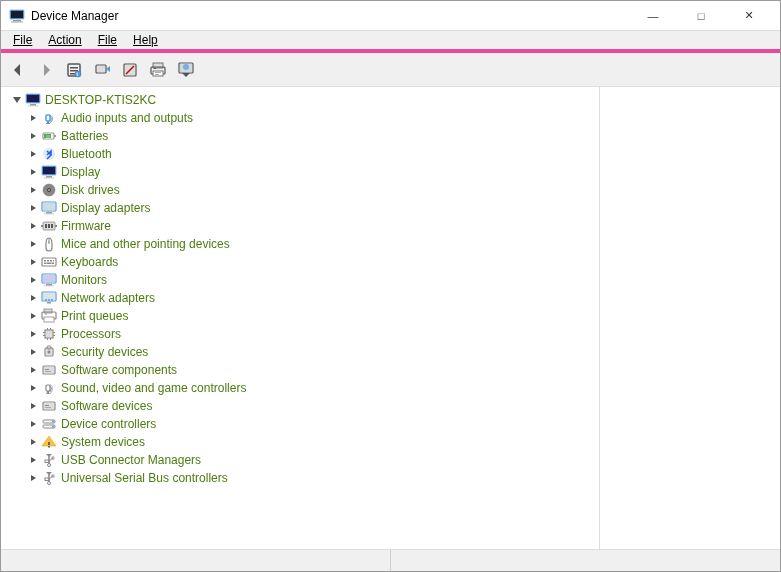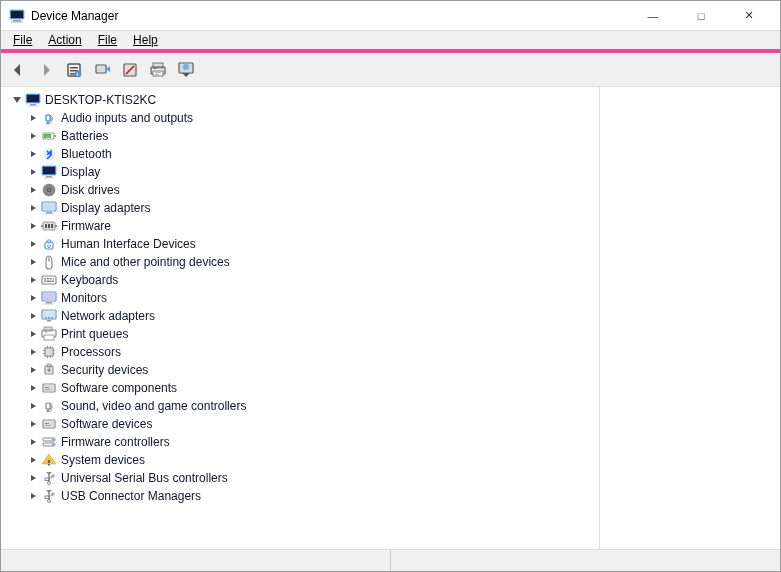--- a/index.html
+++ b/index.html
@@ -131,21 +131,21 @@
       height: 16px;
       margin-right: 4px;
       display: flex;
       align-items: center;
       justify-content: center;
       flex-shrink: 0;
       font-size: 11px;
     }
     .item-label {
       font-size: 12px;
-      color: #0f172a;
+      color: #4d7c0f;
       user-select: none;
     }
     .indent1 { padding-left: 8px; }
     .indent2 { padding-left: 24px; }
     .status-bar {
       height: 22px;
       background: #f0f0f0;
       border-top: 1px solid #ddd;
       display: flex;
       align-items: center;
@@ -392,37 +392,20 @@
             <rect x="4" y="6" width="2" height="4" fill="#555"></rect>
             <rect x="7" y="6" width="2" height="4" fill="#555"></rect>
             <rect x="10" y="6" width="2" height="4" fill="#555"></rect>
             <rect x="0" y="7" width="2" height="2" fill="#888"></rect>
             <rect x="14" y="7" width="2" height="2" fill="#888"></rect>
           </svg>
         </span>
         <span class="item-label">Firmware</span>
       </div>
 
-      <div class="tree-item indent2">
-        <span class="expand-btn">
-          <svg width="8" height="8" viewBox="0 0 8 8">
-            <polygon points="2,1 7,4 2,7" fill="#555"></polygon>
-          </svg>
-        </span>
-        <span class="item-icon">
-          <svg width="16" height="16" viewBox="0 0 16 16">
-            <rect x="4" y="6" width="8" height="7" rx="2" fill="none" stroke="#5b9bd5" stroke-width="1.2"></rect>
-            <rect x="6" y="4" width="4" height="3" rx="1" fill="none" stroke="#5b9bd5" stroke-width="1"></rect>
-            <rect x="6" y="9" width="1.5" height="1.5" fill="#5b9bd5"></rect>
-            <rect x="8.5" y="9" width="1.5" height="1.5" fill="#5b9bd5"></rect>
-            <rect x="7" y="11" width="2" height="1" fill="#5b9bd5"></rect>
-          </svg>
-        </span>
-        <span class="item-label">Human Interface Devices</span>
-      </div>
 
       <div class="tree-item indent2">
         <span class="expand-btn">
           <svg width="8" height="8" viewBox="0 0 8 8">
             <polygon points="2,1 7,4 2,7" fill="#555"></polygon>
           </svg>
         </span>
         <span class="item-icon">
           <svg width="16" height="16" viewBox="0 0 16 16">
             <path d="M5,8 Q5,2 8,2 Q11,2 11,8 L11,12 Q11,15 8,15 Q5,15 5,12 Z" fill="none" stroke="#888" stroke-width="1.2"></path>
@@ -607,21 +590,21 @@
           </svg>
         </span>
         <span class="item-icon">
           <svg width="16" height="16" viewBox="0 0 16 16">
             <rect x="2" y="4" width="12" height="3" rx="1" fill="none" stroke="#888" stroke-width="1"></rect>
             <rect x="2" y="9" width="12" height="3" rx="1" fill="none" stroke="#888" stroke-width="1"></rect>
             <circle cx="12" cy="5.5" r="1" fill="#5b9bd5"></circle>
             <circle cx="12" cy="10.5" r="1" fill="#5b9bd5"></circle>
           </svg>
         </span>
-        <span class="item-label">Firmware controllers</span>
+        <span class="item-label">Device controllers</span>
       </div>
 
       <div class="tree-item indent2">
         <span class="expand-btn">
           <svg width="8" height="8" viewBox="0 0 8 8">
             <polygon points="2,1 7,4 2,7" fill="#555"></polygon>
           </svg>
         </span>
         <span class="item-icon">
           <svg width="16" height="16" viewBox="0 0 16 16">
@@ -642,40 +625,40 @@
         <span class="item-icon">
           <svg width="16" height="16" viewBox="0 0 16 16">
             <line x1="8" y1="2" x2="8" y2="12" stroke="#888" stroke-width="1.5"></line>
             <polygon points="5,2 11,2 8,5" fill="#888"></polygon>
             <rect x="4" y="8" width="4" height="2.5" fill="none" stroke="#888" stroke-width="1"></rect>
             <line x1="8" y1="9" x2="12" y2="6" stroke="#888" stroke-width="1"></line>
             <rect x="11" y="5" width="2" height="2" fill="none" stroke="#888" stroke-width="0.8"></rect>
             <circle cx="8" cy="13" r="1.5" fill="none" stroke="#888" stroke-width="1"></circle>
           </svg>
         </span>
-        <span class="item-label">Universal Serial Bus controllers</span>
+        <span class="item-label">USB Connector Managers</span>
       </div>
 
       <div class="tree-item indent2">
         <span class="expand-btn">
           <svg width="8" height="8" viewBox="0 0 8 8">
             <polygon points="2,1 7,4 2,7" fill="#555"></polygon>
           </svg>
         </span>
         <span class="item-icon">
           <svg width="16" height="16" viewBox="0 0 16 16">
             <line x1="8" y1="2" x2="8" y2="12" stroke="#888" stroke-width="1.5"></line>
             <polygon points="5,2 11,2 8,5" fill="#888"></polygon>
             <rect x="4" y="8" width="4" height="2.5" fill="none" stroke="#888" stroke-width="1"></rect>
             <line x1="8" y1="9" x2="12" y2="6" stroke="#888" stroke-width="1"></line>
             <rect x="11" y="5" width="2" height="2" fill="none" stroke="#888" stroke-width="0.8"></rect>
             <circle cx="8" cy="13" r="1.5" fill="none" stroke="#888" stroke-width="1"></circle>
           </svg>
         </span>
-        <span class="item-label">USB Connector Managers</span>
+        <span class="item-label">Universal Serial Bus controllers</span>
       </div>
 
     </div>
     <div class="right-panel"></div>
   </div>
 
   <div class="status-bar">
     <div class="status-section"></div>
     <div class="status-section"></div>
   </div>

